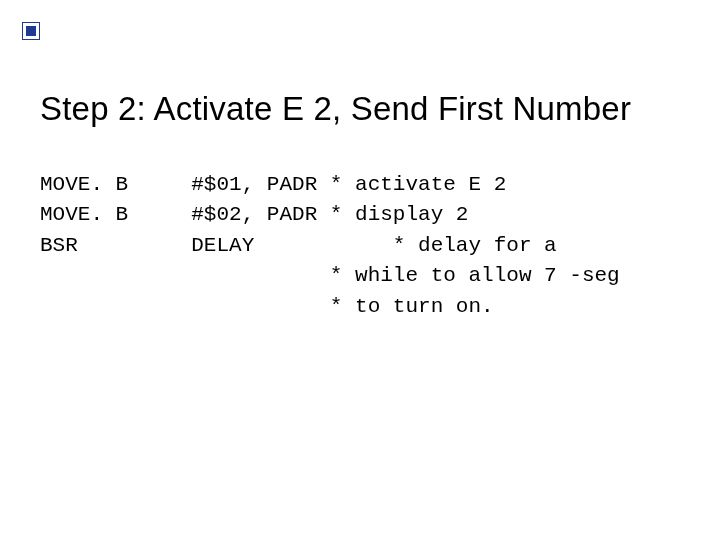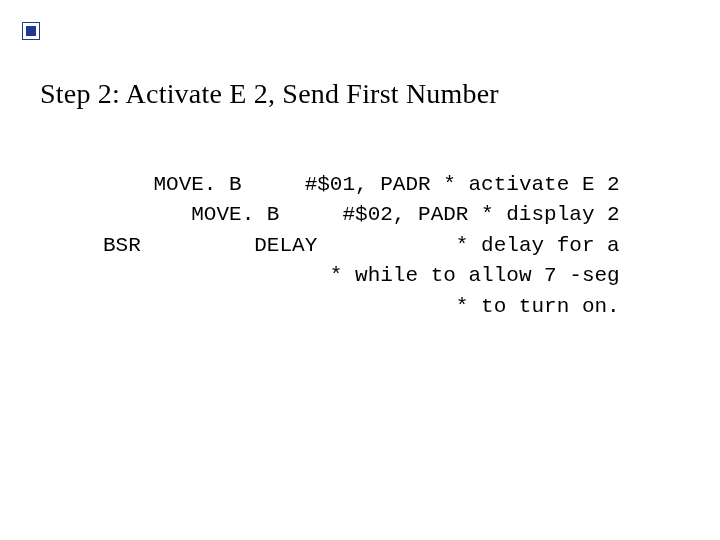--- a/index.html
+++ b/index.html
@@ -15,35 +15,33 @@
   .bullet {
     position: absolute;
     top: 22px;
     left: 22px;
     width: 18px;
     height: 18px;
   }
   .bullet svg { display: block; }
   .heading {
     position: absolute;
-    top: 78px;
+    top: 90px;
     left: 40px;
-    font-size: 28px;
+    font-size: 33px;
     letter-spacing: 0.2px;
-    font-family: Liberation Serif, serif;
   }
   .code {
     position: absolute;
     top: 170px;
     left: 40px;
     font-family: "Courier New", Courier, monospace;
     font-size: 21px;
     line-height: 1.45;
     white-space: pre;
-    text-align: right;
   }
 </style>
 </head>
 <body>
 
 <div class="bullet">
   <svg width="18" height="18" viewBox="0 0 18 18">
     <rect x="0" y="0" width="18" height="18" fill="none" stroke="#1f3a93" stroke-width="2"></rect>
     <rect x="4" y="4" width="10" height="10" fill="#1f3a93"></rect>
   </svg>

